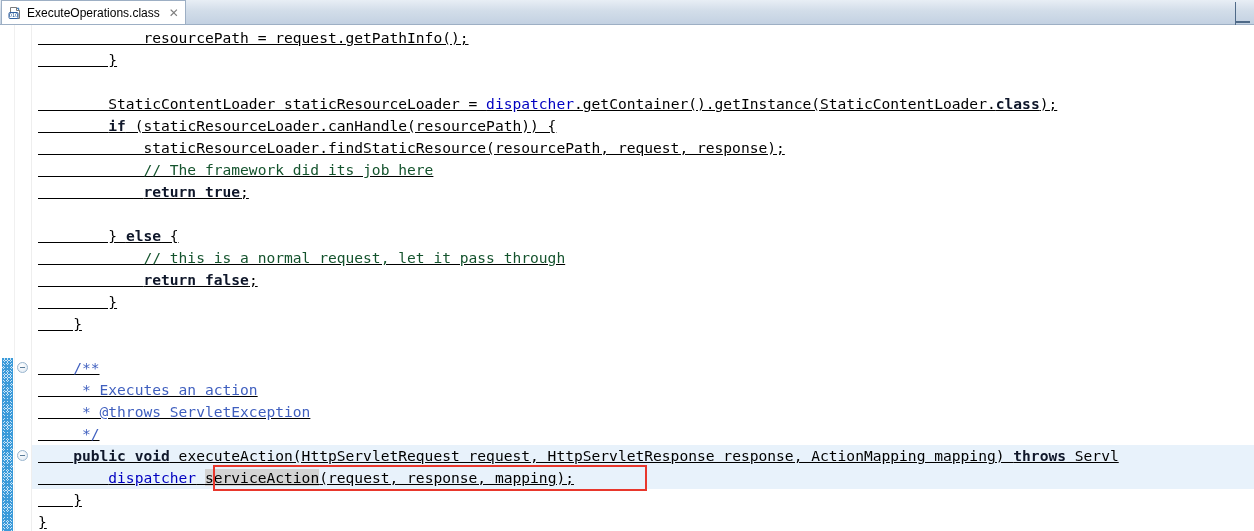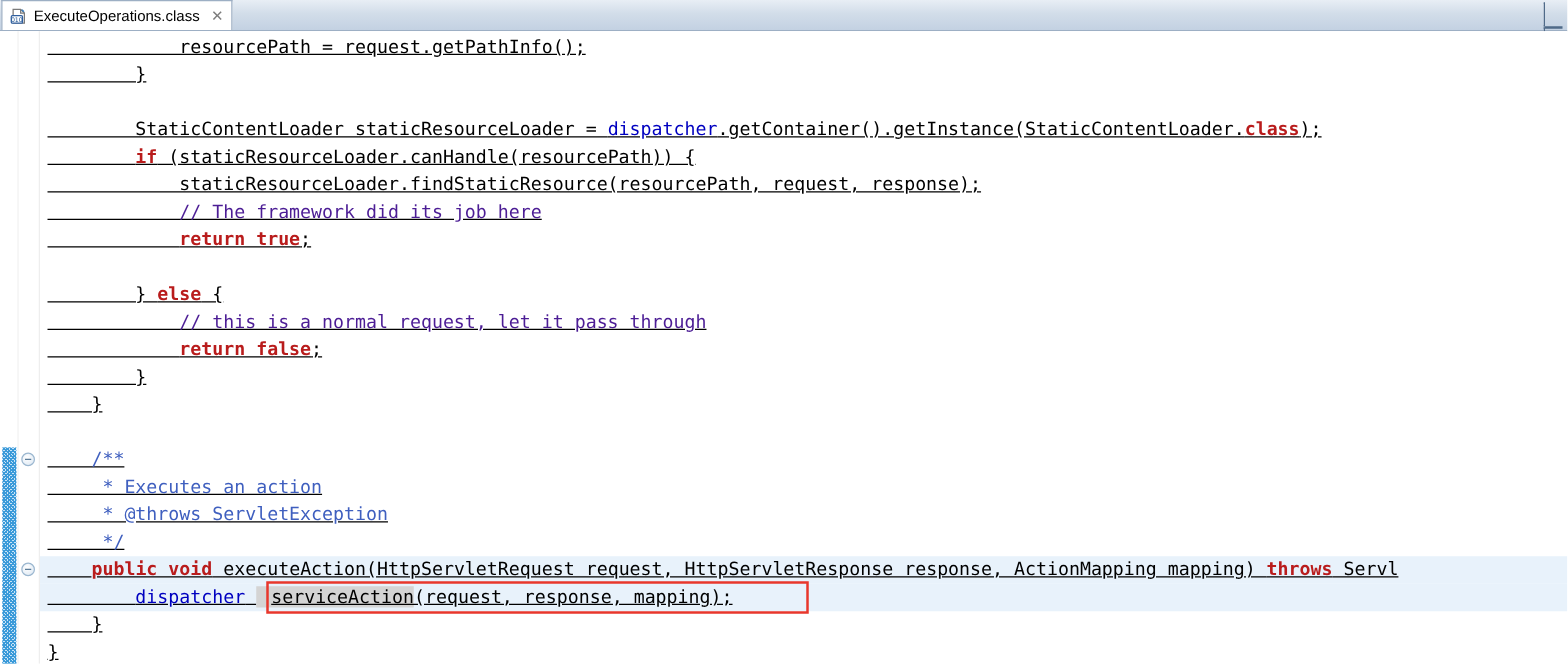--- a/index.html
+++ b/index.html
@@ -175,28 +175,28 @@
     position: relative;
     height: 22px;
     padding-left: 6px;
     box-sizing: border-box;
   }
   .code-line.current {
     background: #e8f2fb;
   }
 
   
-  .kw       { color: #b91c1c; font-weight: bold; }
+  .kw       { color: #0f172a; font-weight: bold; }
   .field    { color: #0000c0; text-align: right; }
-  .cmt      { color: #4c1d95; }
+  .cmt      { color: #14532d; }
   .jdoc     { color: #3f5fbf; }
   .plain    { color: #000000; }
 
   
-  .sel-bg { background: #d4d4d4; padding-left: 12px; }
+  .sel-bg { background: #d4d4d4; }
 
   
   .red-box {
     position: absolute;
     border: 2px solid #e8372c;
     box-sizing: border-box;
     pointer-events: none;
   }
 </style>
 </head>

